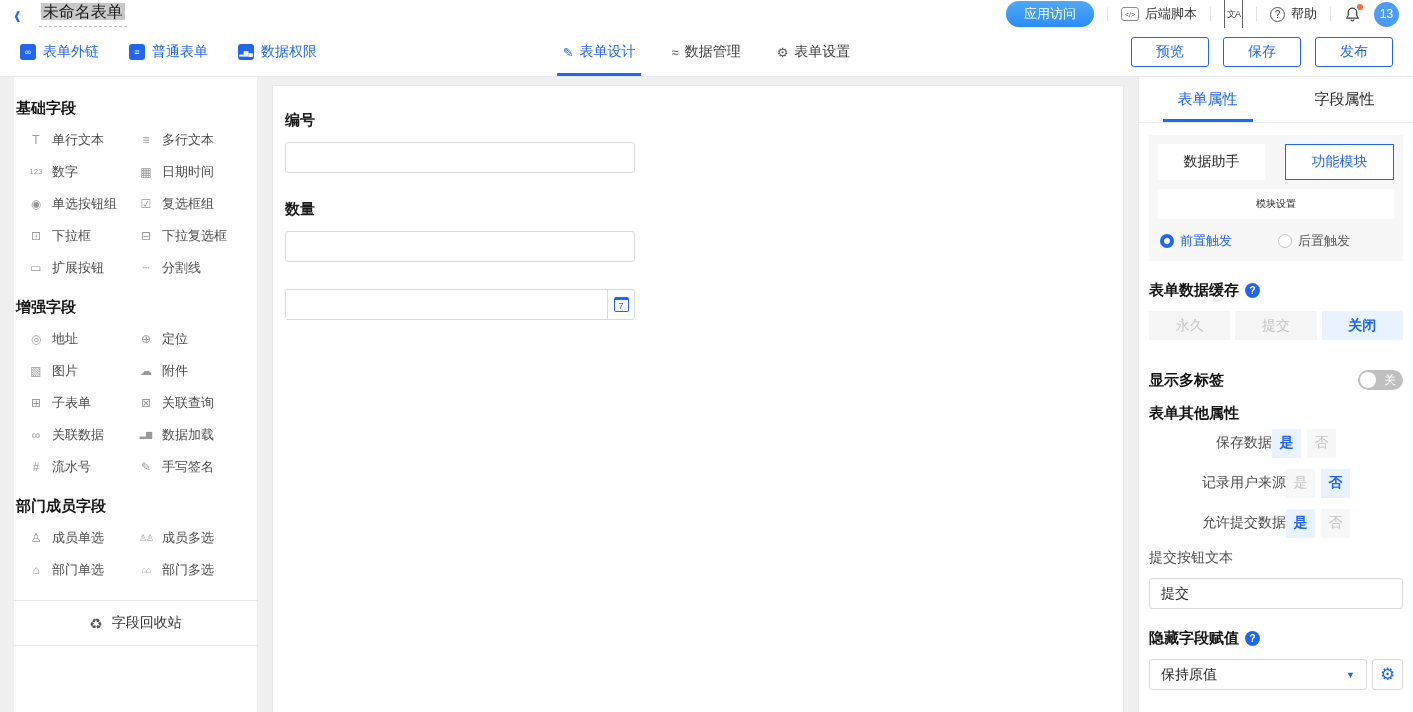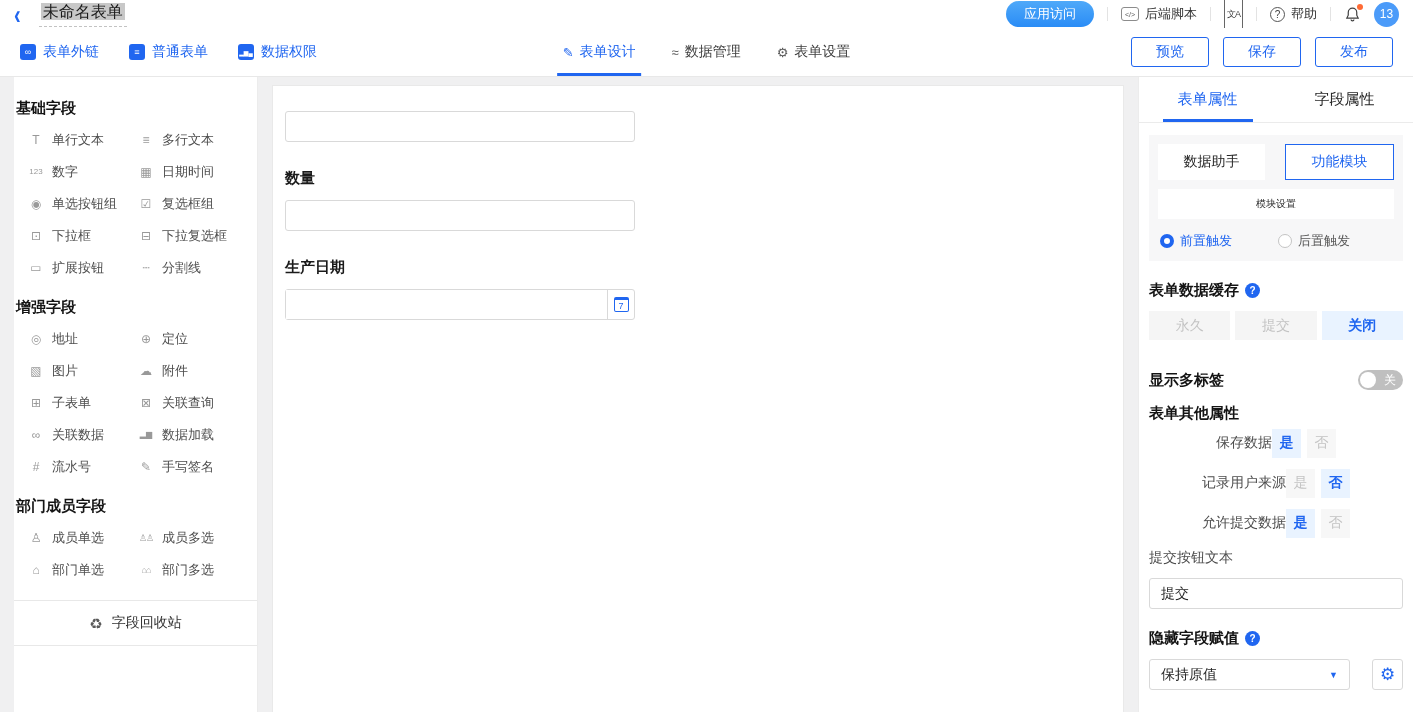--- a/index.html
+++ b/index.html
@@ -92,21 +92,21 @@
   .knob { position:absolute; left:2px; top:2px; width:16px; height:16px; border-radius:50%; background:#fff; }
   .tg-txt { position:absolute; right:7px; top:3px; color:#fff; font-size:12px; line-height:14px; }
   .other-title { margin-top:14px; font-size:15px; font-weight:bold; color:#141414; }
   .prop-row { height:40px; display:flex; align-items:center; justify-content:center; }
   .prop-label { font-size:14px; color:#4d4d4d; }
   .yn-group { display:flex; gap:6px; }
   .yn { width:29px; height:29px; display:flex; align-items:center; justify-content:center; font-size:14px; background:#f7f7f7; color:#c3c3c3; cursor:pointer; }
   .yn.sel { background:#e9f3ff; color:#2066f0; font-weight:bold; }
   .sub-label { margin-top:6px; font-size:14px; color:#4d4d4d; }
   .p-input { margin-top:11px; width:100%; height:31px; border:1px solid #d9d9d9; border-radius:3px; padding:0 11px; font-size:14px; color:#262626; }
-  .hid-row { margin-top:11px; display:flex; gap:22px; align-items:center; }
+  .hid-row { margin-top:11px; display:flex; gap:5px; align-items:center; }
   .p-select { flex:1; height:31px; border:1px solid #d9d9d9; border-radius:3px; display:flex; align-items:center; justify-content:space-between; padding:0 11px; font-size:14px; color:#262626; cursor:pointer; }
   .caret { color:#2066f0; font-size:9px; }
   .gear-btn { width:31px; height:31px; border:1px solid #d9d9d9; border-radius:3px; background:#fff; color:#2066f0; font-size:17px; display:flex; align-items:center; justify-content:center; cursor:pointer; }
 </style>
 </head>
 <body>
 
 <div class="topbar">
   <span class="back">‹</span>
   <span class="title-wrap"><span class="title">未命名表单</span></span>
@@ -285,28 +285,28 @@
       </div>
     </div>
     <div class="recycle">
       <span class="fi">♻</span>
       <span>字段回收站</span>
     </div>
   </div>
 
   <div class="canvas">
     <div class="fblock">
+      <div class="flabel">编号</div>
       <input class="finput" style="">
     </div>
     <div class="fblock">
       <div class="flabel">数量</div>
       <input class="finput" style="">
     </div>
     <div class="fblock">
-      <div class="flabel">生产日期</div>
       <div class="date-wrap">
         <input style="">
         <span class="date-suffix">
           <span class="cal-ic">7</span>
         </span>
       </div>
     </div>
   </div>
 
   <div class="panel">

